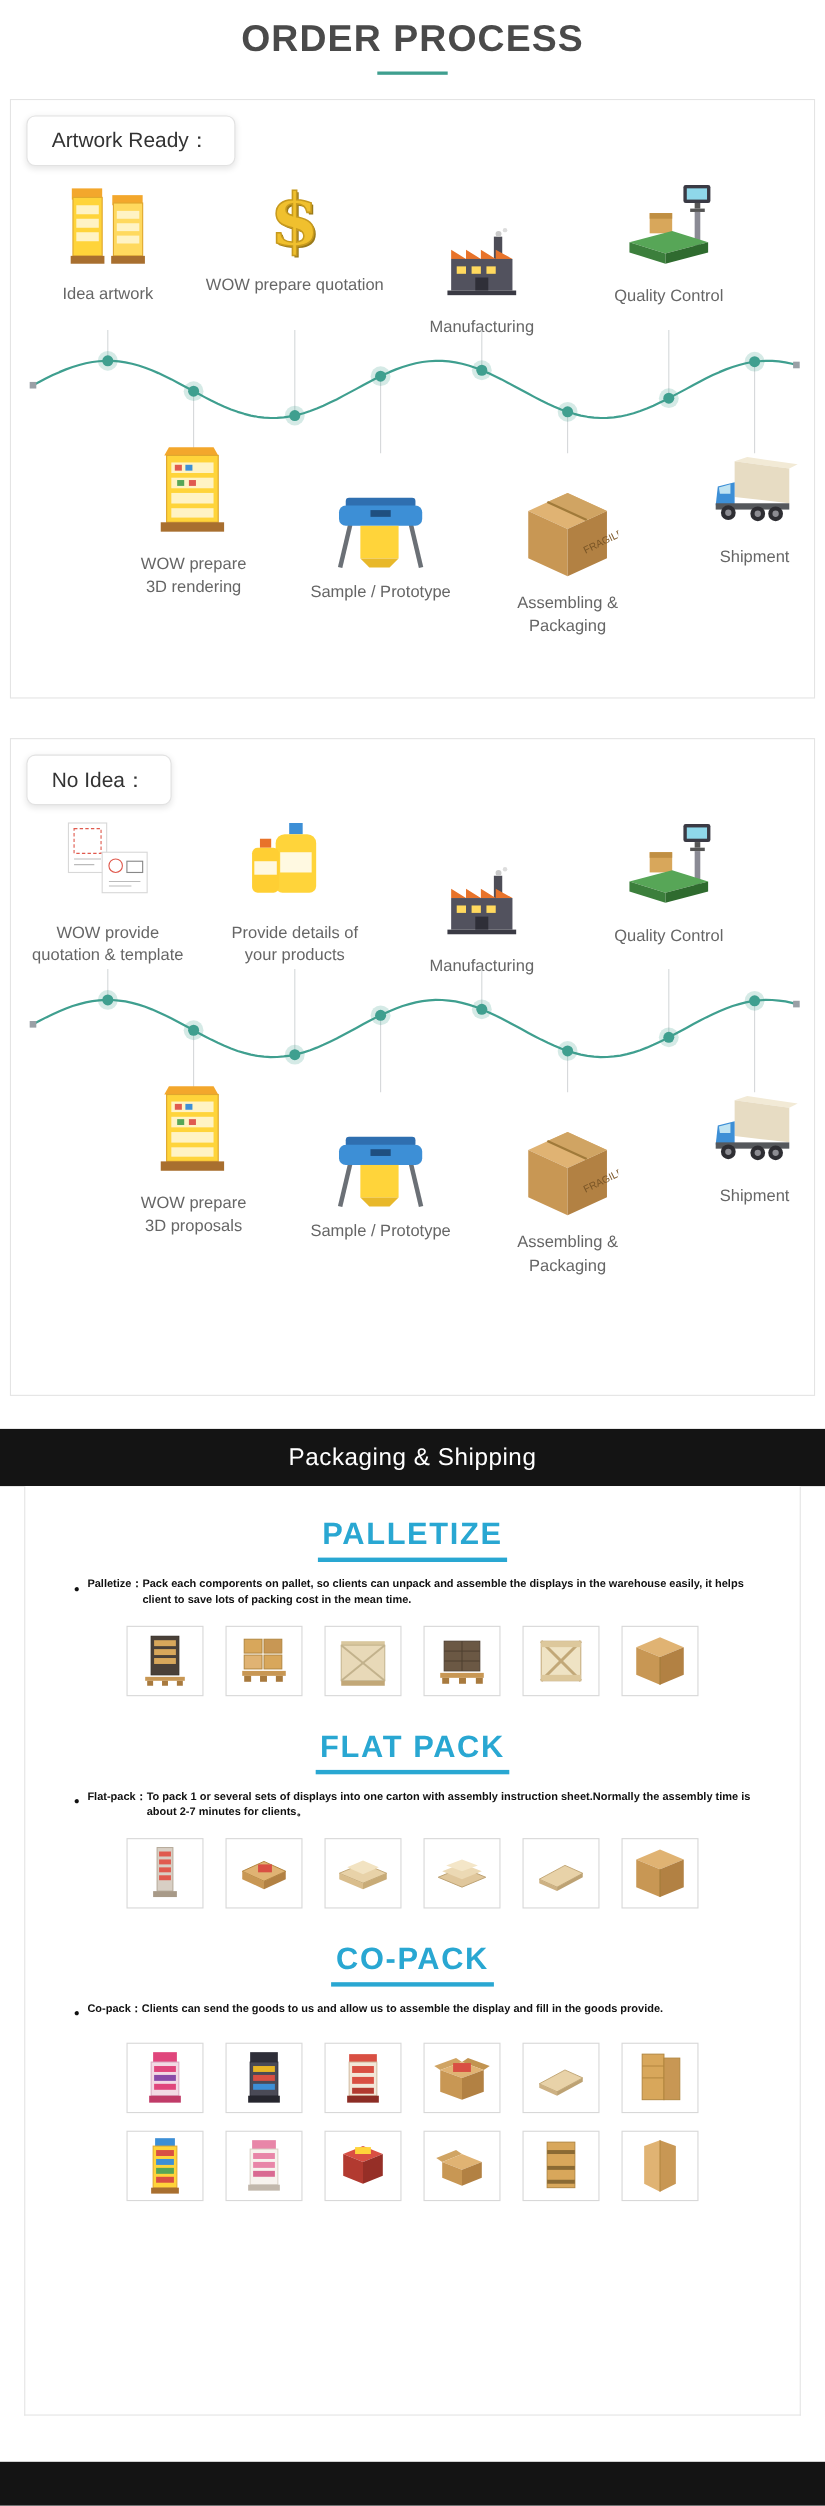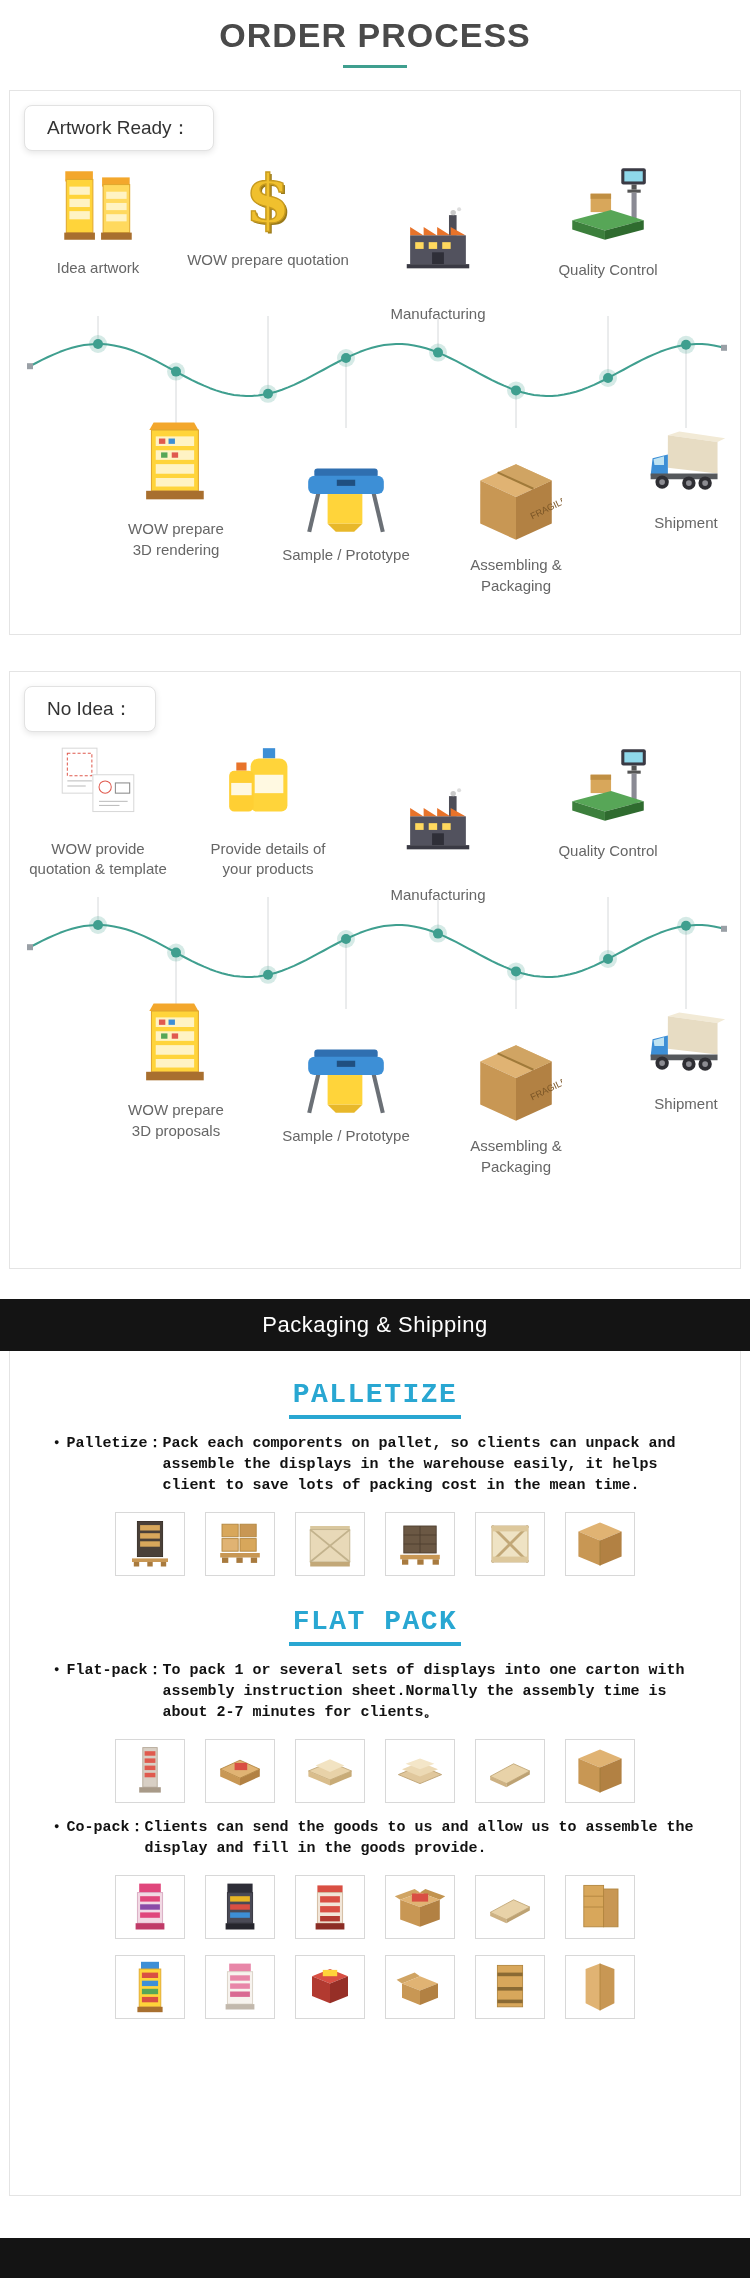--- a/index.html
+++ b/index.html
@@ -22,36 +22,36 @@
   .steps-top { padding-left:3px; margin-top:8px; }
   .steps-bottom { padding-left:81px; margin-top:-4px; }
   .step { flex:0 0 170px; width:170px; display:flex; flex-direction:column; align-items:center; text-align:center; }
   .step-icon { width:92px; height:92px; display:flex; align-items:flex-end; justify-content:center; }
   .step-icon svg { width:100%; height:100%; }
   .step-icon[data-icon="factory"] { width:76px; height:76px; }
   .step-icon[data-icon="dollar"]  { width:84px; height:84px; }
   .step-icon[data-icon="truck"]   { width:100px; height:86px; }
   .step-icon[data-icon="display-stand"] { width:96px; height:100px; }
   .step-label { font-size:15px; color:#666; margin-top:7px; line-height:1.35; white-space:pre-line; }
-  .steps-top .step:nth-child(3) { margin-top:46px;gap:16px; }
+  .steps-top .step:nth-child(3) { margin-top:46px; }
   .steps-top .step:nth-child(4) { margin-top:2px;text-align:right; }
   .steps-bottom .step:nth-child(2) { margin-top:34px; }
   .steps-bottom .step:nth-child(3) { margin-top:44px; }
   .steps-bottom .step:nth-child(4) { margin-top:8px; }
 
   .wave-svg { display:block; width:734px; height:84px; margin:6px auto 2px; overflow:visible; }
 
   
   .banner { background:#141414; color:#ffffff; text-align:center; font-size:22px; padding:13px 0; letter-spacing:0.5px; }
-  .packing-box { border:1px solid #e4e4e4; border-top:none; margin:0 9px; padding:6px 0 28px; min-height:845px; background:#fff;font-family:Liberation Mono, monospace; }
+  .packing-box { border:1px solid #e4e4e4; border-top:none; margin:0 22px; padding:6px 0 28px; min-height:845px; background:#fff; }
   .pack-heading-wrap { text-align:center; margin-top:30px; }
   .pack-heading-wrap.first { margin-top:22px; }
   .pack-heading { display:inline-block; font-size:28px; font-weight:bold; color:#29a7d2; letter-spacing:1.5px;
                   border-bottom:4px solid #29a7d2; padding:0 4px 5px; }
-  .bullet { display:flex; margin:14px 44px 0; font-size:15px; font-weight:bold; color:#111; line-height:1.4; text-align:left; }
+  .bullet { display:flex; margin:14px 44px 0; font-size:10px; font-weight:bold; color:#111; line-height:1.4; text-align:left; }
   .bullet::before { content:"●"; font-size:9px; line-height:21px; margin-right:7px; color:#111; flex:0 0 auto; }
   .bullet strong { flex:0 0 auto; }
   .bullet .bullet-text { flex:1 1 auto; }
   .thumb-row { display:flex; justify-content:center; gap:20px; margin-top:16px; }
   .thumb { width:70px; height:64px; border:1px solid #d8d8d8; background:#fff; display:flex; align-items:center; justify-content:center; }
   .thumb svg { width:54px; height:54px; }
 
   .bottom-bar { height:40px; background:#141414; margin-top:auto; }
 </style>
 </head>
@@ -522,20 +522,23 @@
         <div class="thumb">
           <svg viewBox="0 0 60 60">
             <polygon points="30,6 54,16 30,26 6,16" fill="#e0b373"></polygon>
             <polygon points="6,16 30,26 30,54 6,44" fill="#c89754"></polygon>
             <polygon points="54,16 30,26 30,54 54,44" fill="#b28143"></polygon>
             <line x1="30" y1="26" x2="30" y2="54" stroke="#a07a3a"></line>
           </svg>
         </div>
       </div>
 
+    <div class="pack-heading-wrap">
+      <span class="pack-heading">CO-PACK</span>
+    </div>
     <p class="bullet">
       <strong>Co-pack：</strong>
       <span class="bullet-text">Clients can send the goods to us and allow us to  assemble the display and fill in the goods provide.</span>
     </p>
     <div class="thumb-row">
         <div class="thumb">
           <svg viewBox="0 0 60 60">
             <rect x="18" y="4" width="24" height="10" fill="#e0467c"></rect>
             <rect x="16" y="14" width="28" height="34" fill="#f2d9e4" stroke="#d8a8c0"></rect>
             <rect x="19" y="18" width="22" height="6" fill="#e0467c"></rect>

